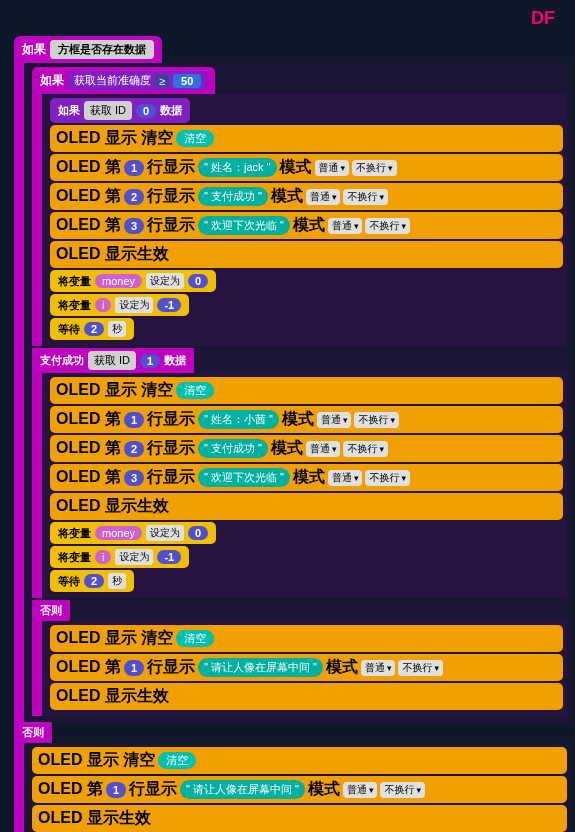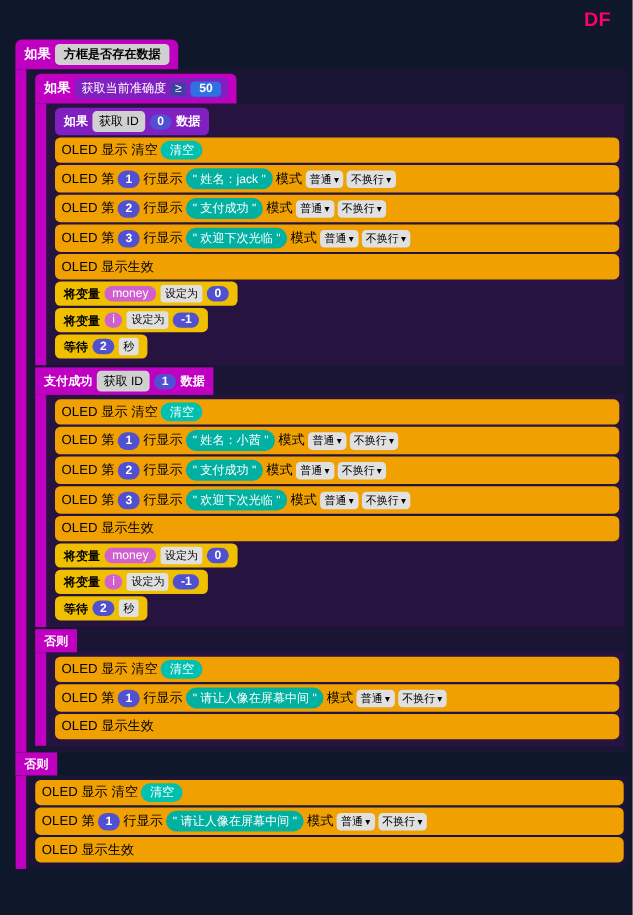--- a/index.html
+++ b/index.html
@@ -25,22 +25,22 @@
       position: absolute;
       top: 8px;
       right: 20px;
       color: #f06;
       font-size: 18px;
       font-weight: bold;
     }
 
     .block-text-dark {
       color: #000;
-      font-size: 12px;
-      font-weight: normal;
+      font-size: 16px;
+      font-weight: bold;
       white-space: nowrap;
     }
 
     
     .oled-block {
       background: #f0a000;
       border-radius: 5px;
       display: flex;
       align-items: center;
       gap: 3px;

